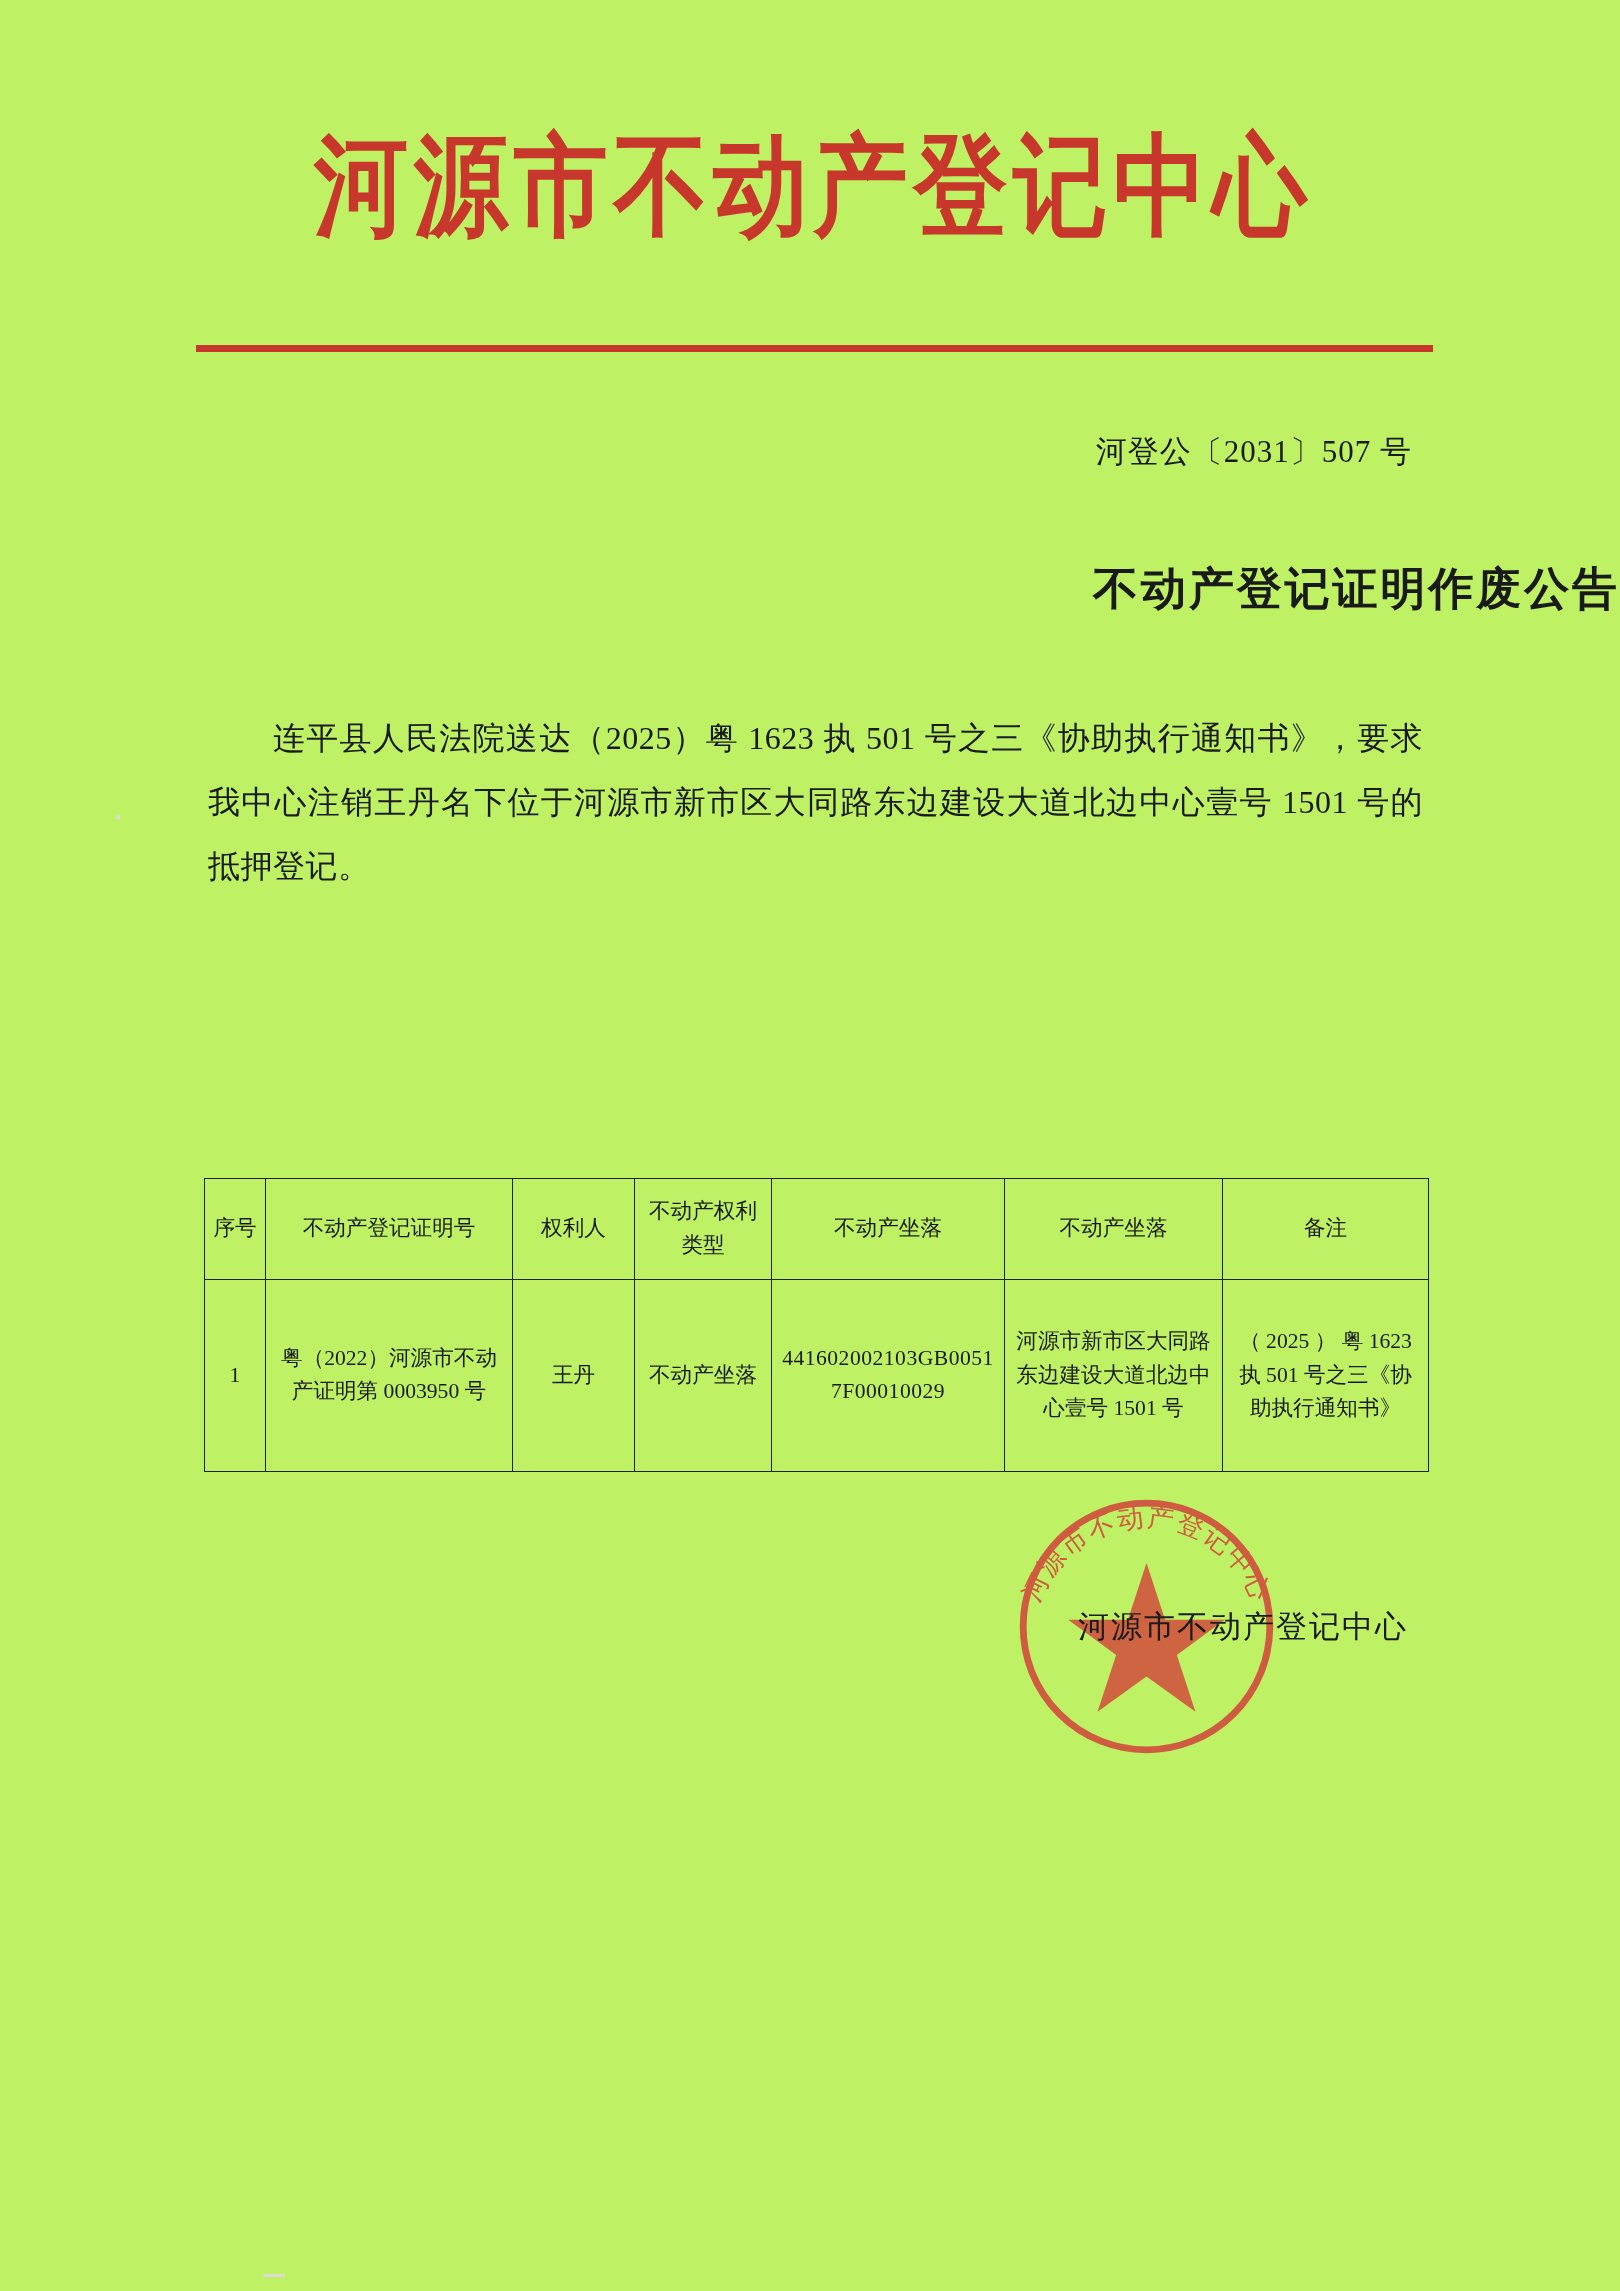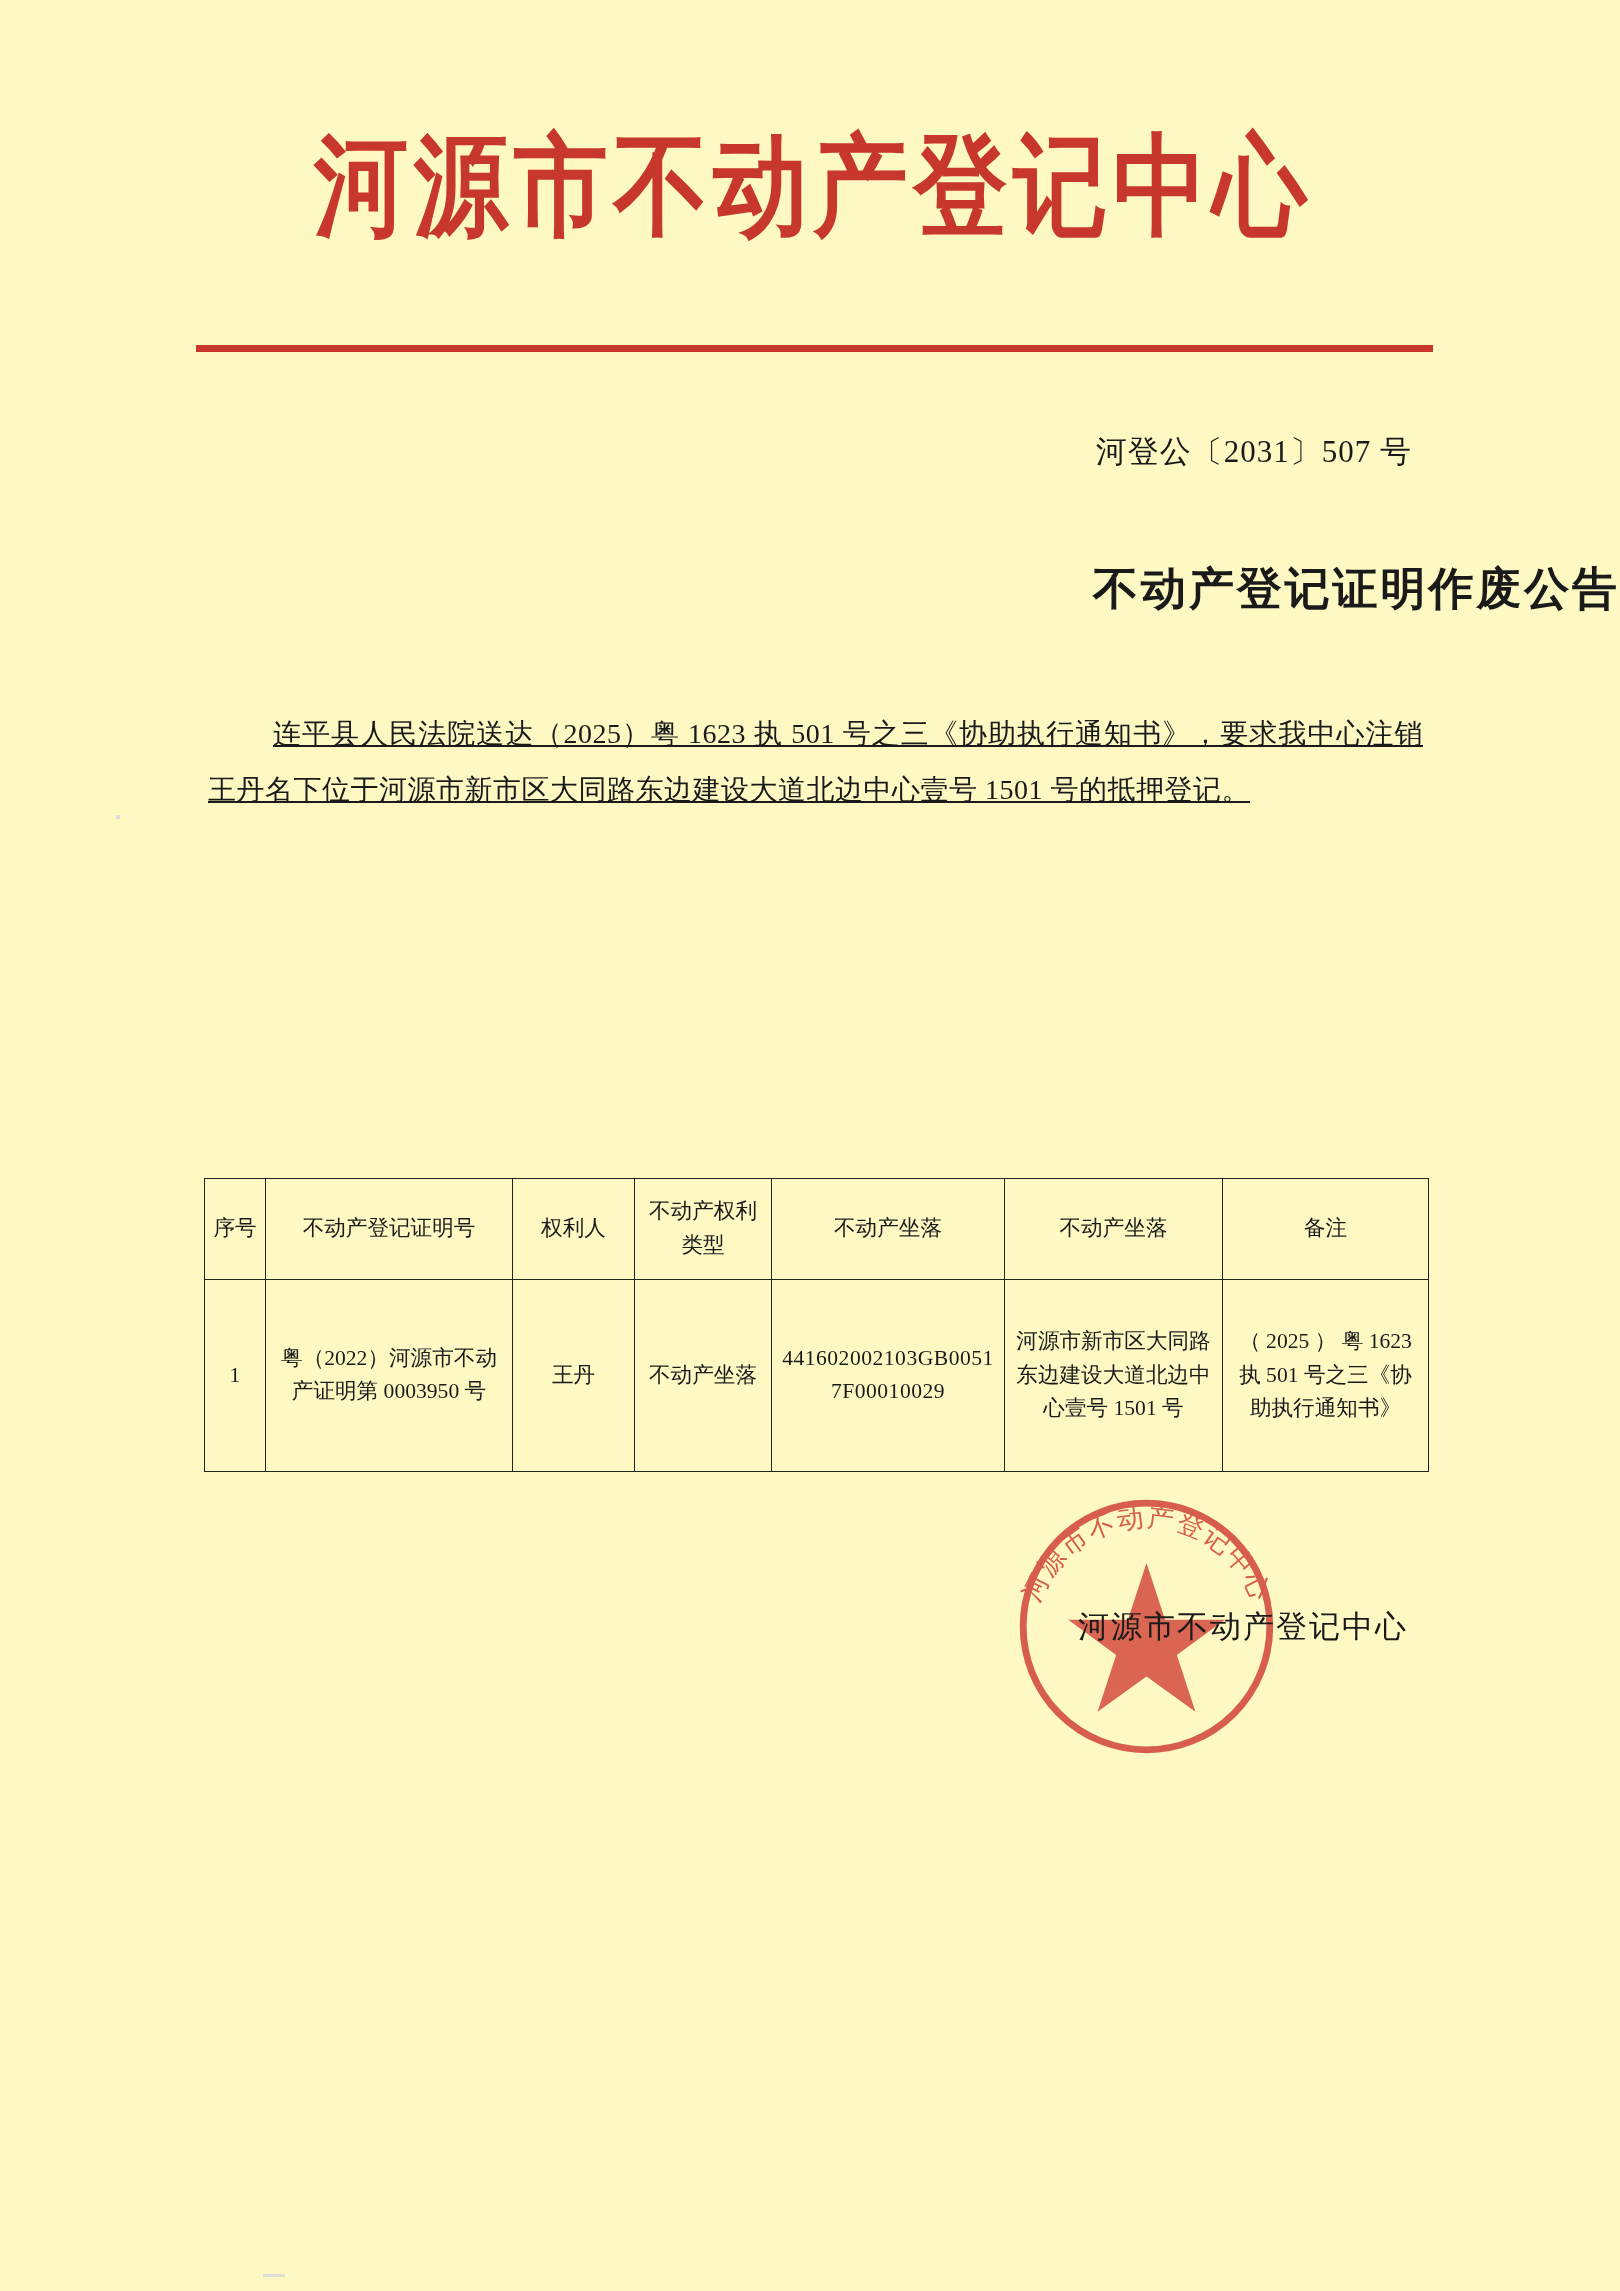--- a/index.html
+++ b/index.html
@@ -14,21 +14,21 @@
     font-family: "Liberation Serif", "DejaVu Serif", serif;
     color: #1a1a1a;
     overflow: hidden;
   }
 
   .page {
     position: absolute;
     left: 0; top: 0;
     width: 1620px;
     height: 2292px;
-    background: #fef9c3;
+    background: #bef264;
   }
 
   
   .masthead {
     position: absolute;
     left: 196px;
     top: 127px;
     width: 1235px;
     text-align: center;
   }
@@ -74,26 +74,25 @@
     font-size: 45px;
     letter-spacing: 2.9px;
   }
 
   
   .body-text {
     position: absolute;
     left: 208px;
     top: 706px;
     width: 1215px;
-    font-size: 28px;
+    font-size: 32px;
     line-height: 2.0;
     text-align: justify;
     text-justify: inter-ideograph;
     letter-spacing: 0.5px;
-    text-decoration: underline;
   }
   .body-text p {
     margin: 0 0 5.9px 0;
     text-indent: 65px;
   }
 
   
   .table-wrap {
     position: absolute;
     left: 204px;

